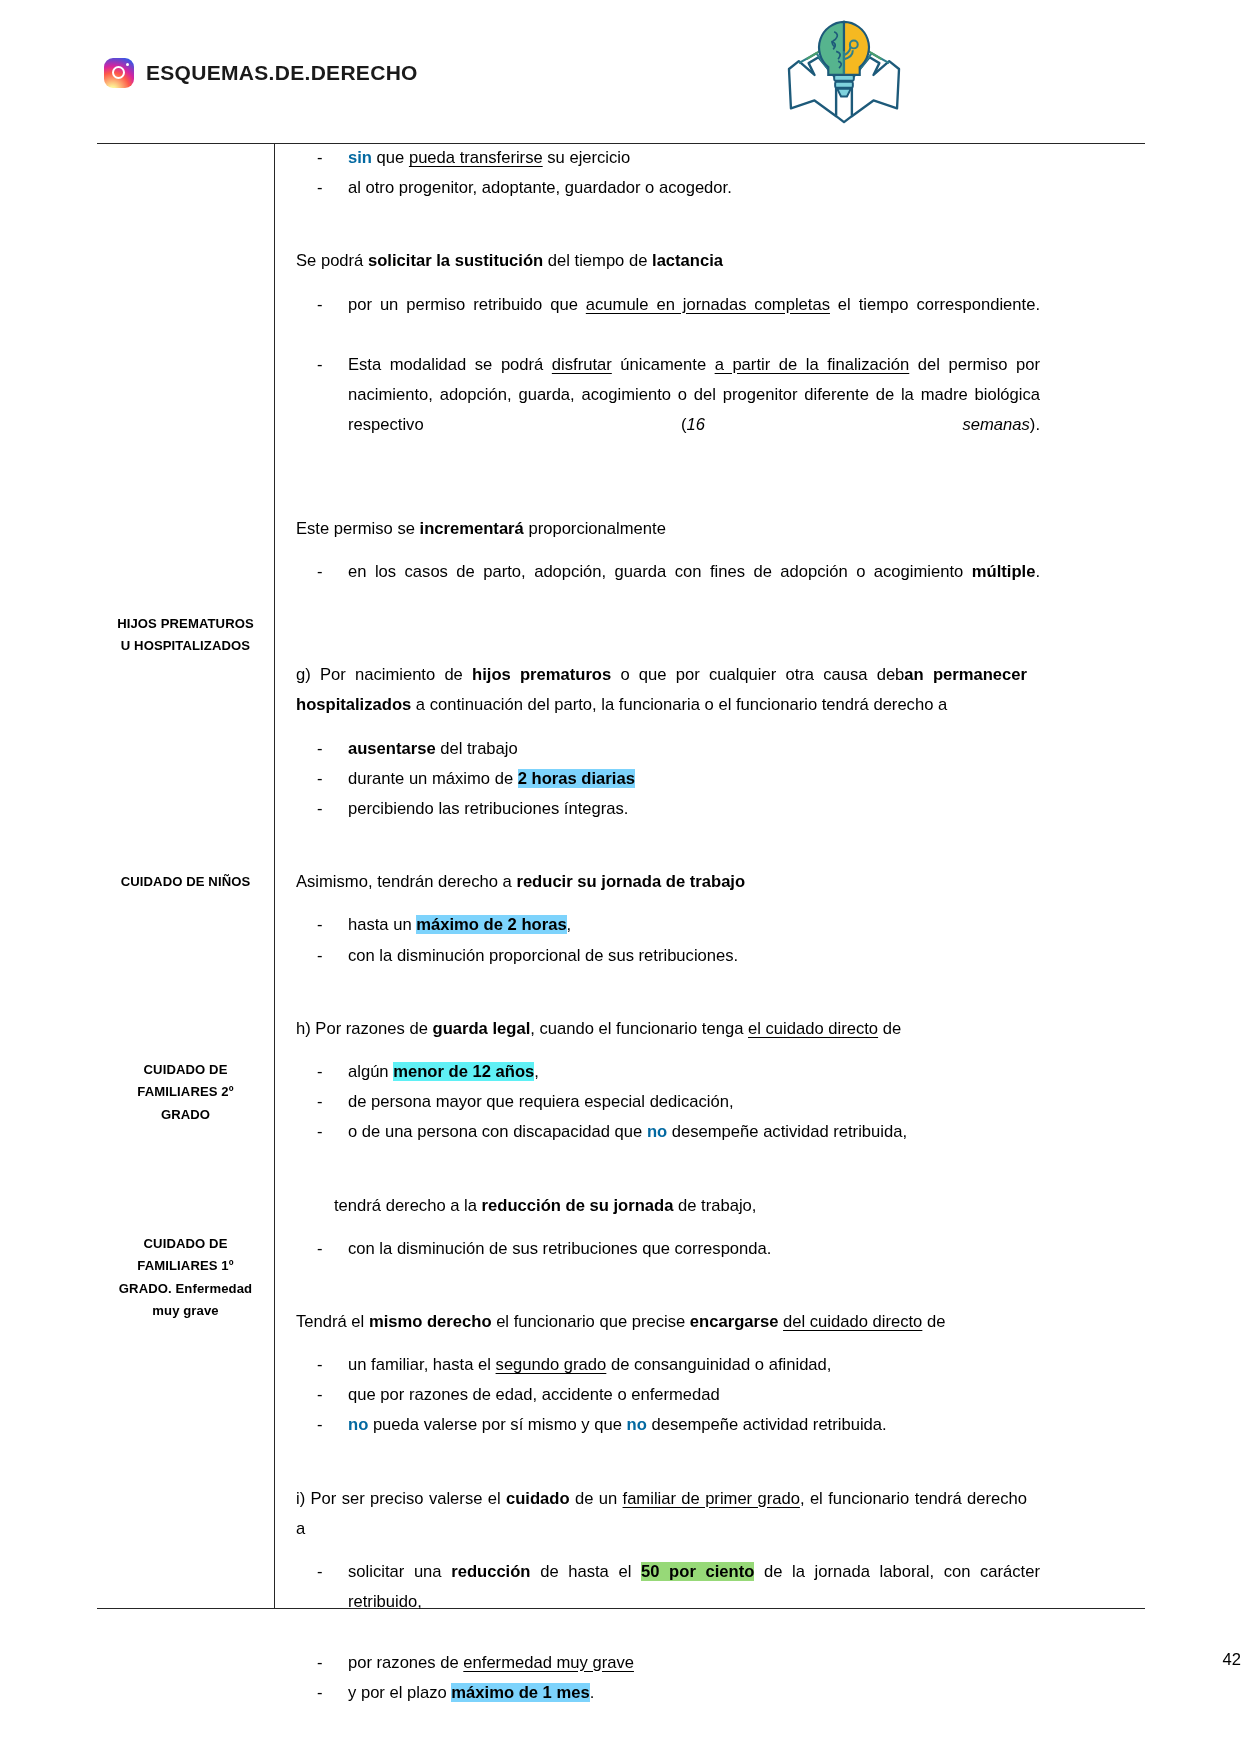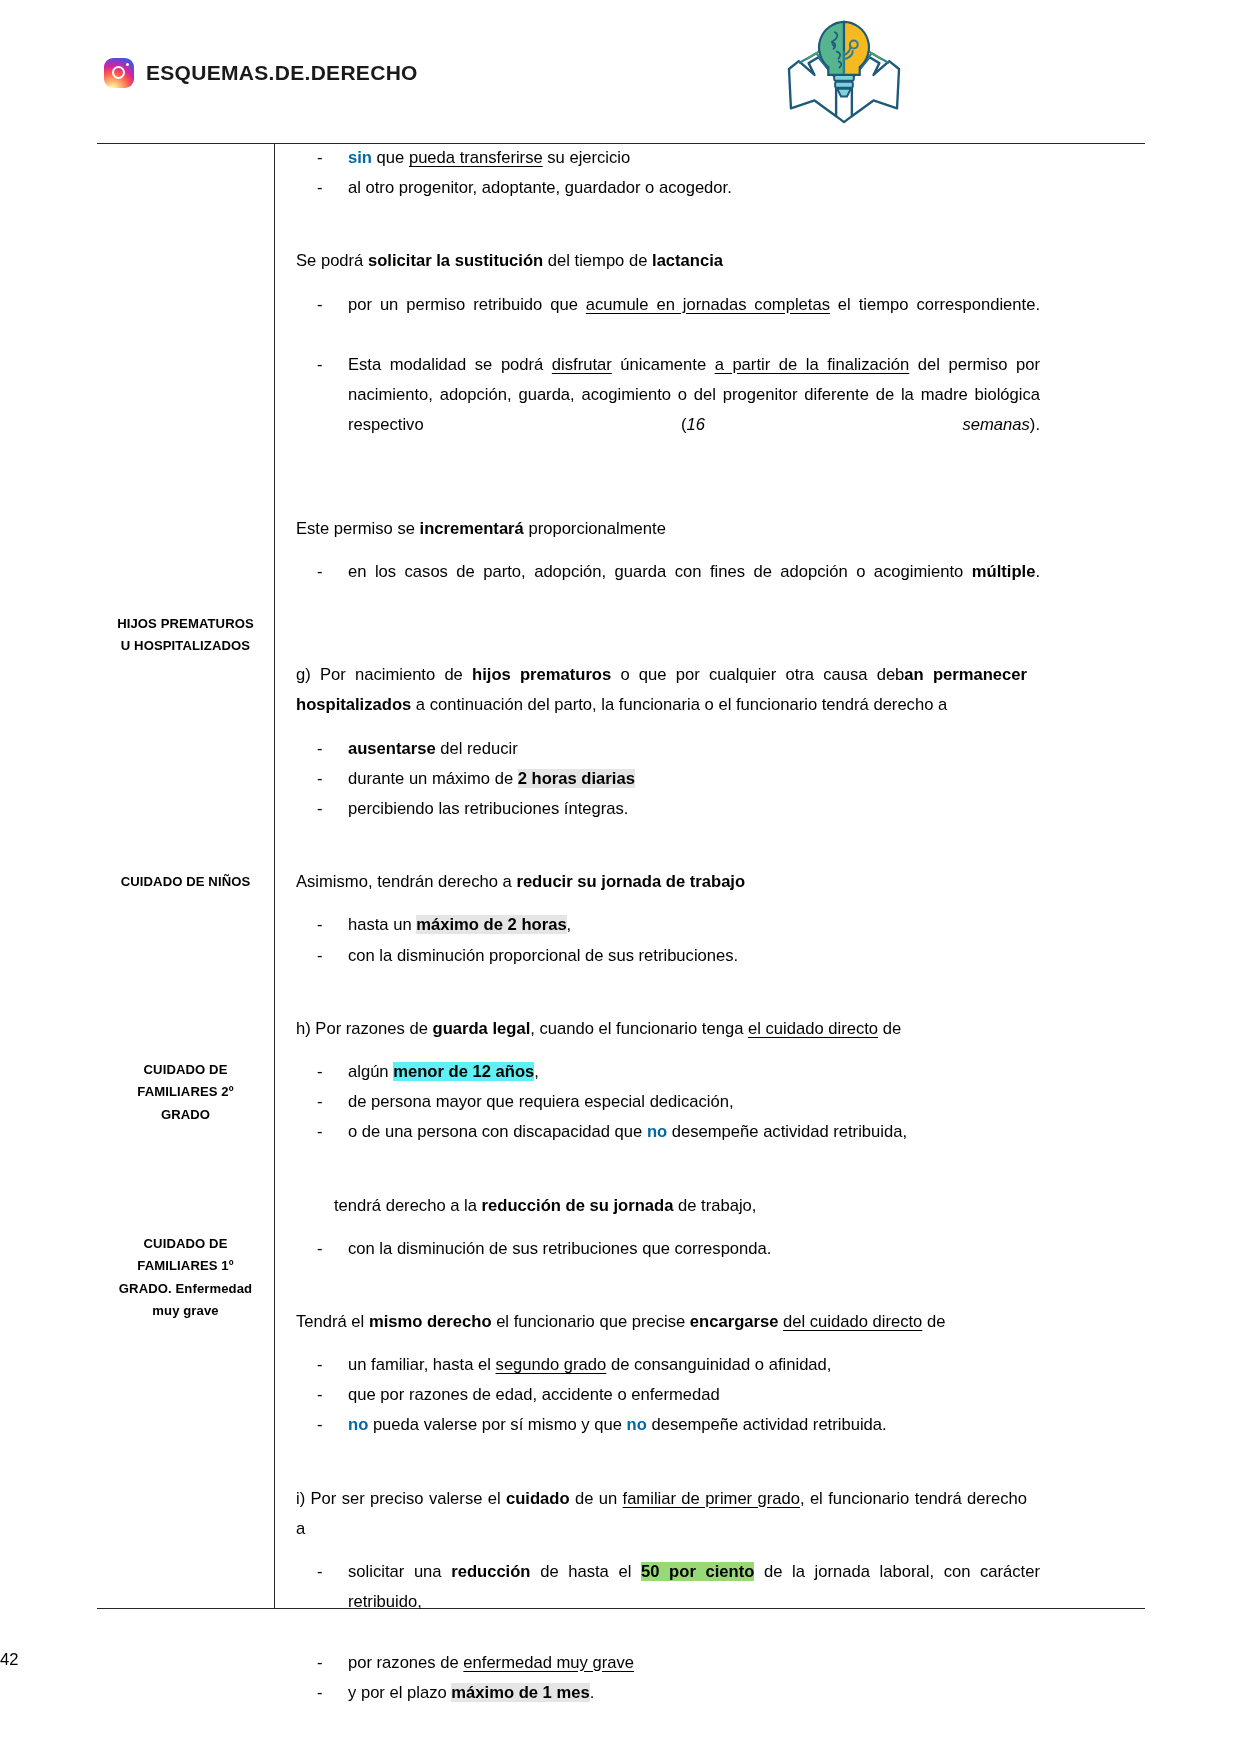--- a/index.html
+++ b/index.html
@@ -161,31 +161,31 @@
 
   .indent-block {
     padding-left: 38px;
     text-align: left;
   }
 
   b, strong { font-weight: bold; }
   .u { text-decoration: underline; text-underline-offset: 2.5px; }
   .red { color: #0369a1; font-weight: bold; }
   .it { font-style: italic; }
-  .hl-yellow { background: #e5e5e5; font-weight: bold; }
+  .hl-yellow { background: #7dd3fc; font-weight: bold; }
   .hl-cyan { background: #5ff0f5; font-weight: bold; }
   .hl-green { background: #97d978; font-weight: bold; margin-top: 48px; }
 
   
   .page-number {
     position: absolute;
     left: 0;
     top: 1650px;
     width: 1241px;
-    text-align: left;
+    text-align: right;
     font-size: 16.6px;
   }
 </style>
 </head>
 <body>
 
 <div class="page">
 
   <div class="header">
 
@@ -282,21 +282,21 @@
         <span class="dash">-</span><span>en los casos de parto, adopción, guarda con fines de adopción o acogimiento </span><b>múltiple</b><span>.</span>
       </li>
     </ul>
 
     <div class="gap-md"></div>
 
     <p class="para" style="text-align:justify"><span>g) Por nacimiento de </span><b>hijos prematuros</b><span> o que por cualquier otra causa deb</span><b>an permanecer hospitalizados</b><span> a continuación del parto, la funcionaria o el funcionario tendrá derecho a</span></p>
 
     <ul class="items">
       <li>
-        <span class="dash">-</span><b>ausentarse</b><span> del reducir</span>
+        <span class="dash">-</span><b>ausentarse</b><span> del trabajo</span>
       </li>
       <li>
         <span class="dash">-</span><span>durante un máximo de </span><span class="hl-yellow">2 horas diarias</span>
       </li>
       <li>
         <span class="dash">-</span><span>percibiendo las retribuciones íntegras.</span>
       </li>
     </ul>
 
     <div class="gap-md"></div>

